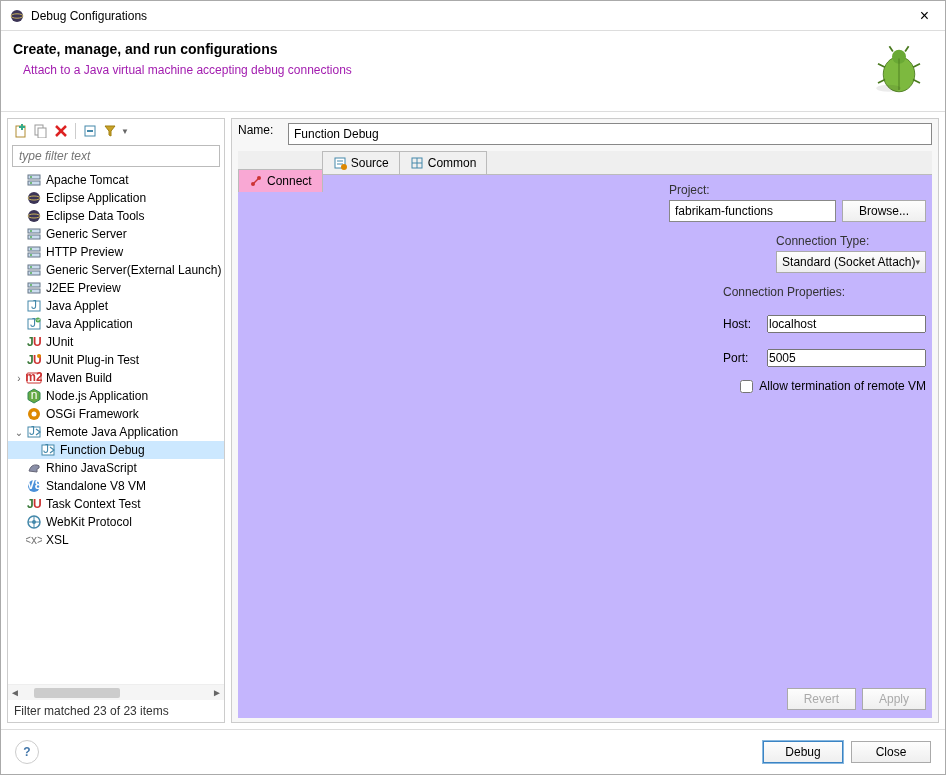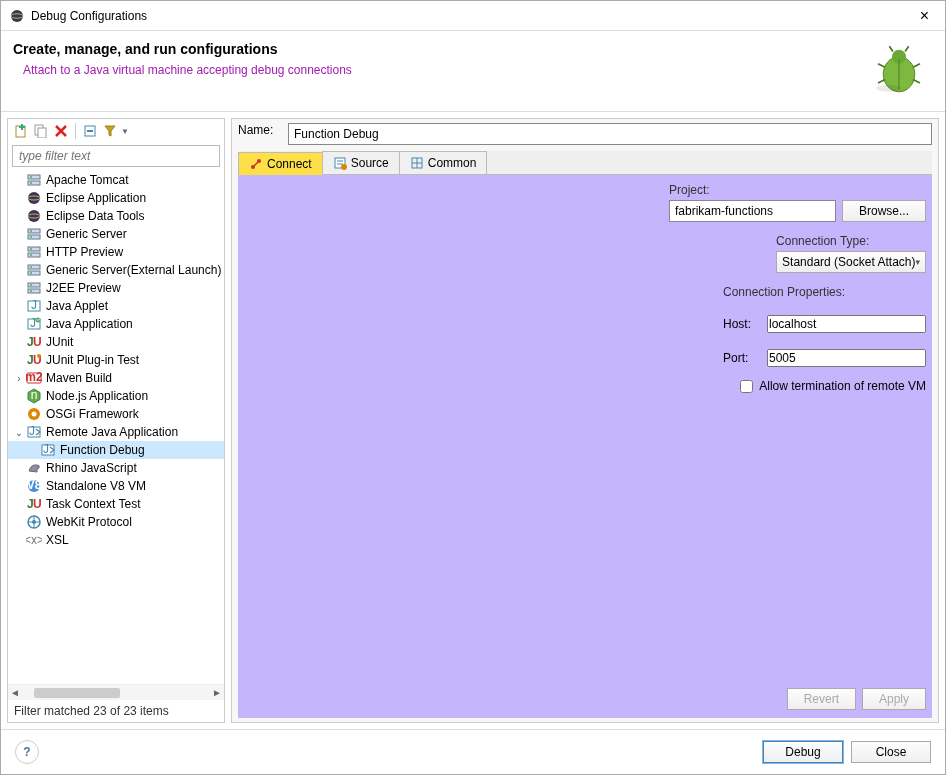--- a/index.html
+++ b/index.html
@@ -34,21 +34,21 @@
 .hscroll .thumb { width: 40%; height: 10px; background: #ccc; margin-left: 12px; border-radius: 2px; }
 .hscroll .arrow { width: 14px; text-align:center; color:#666; font-size:10px; }
 
 .right-pane { flex: 1; display: flex; flex-direction: column; border: 1px solid #ccc; background: #f7f7f7; padding: 4px 6px; }
 .name-row { display: flex; align-items: flex-start; gap: 6px; margin-bottom: 6px; }
 .name-row label { width: 44px; }
 .name-row input { flex: 1; padding: 3px 5px; border: 1px solid #888; background: #fff; }
 
 .tabs { display: flex; border-bottom: 1px solid #bbb; background: #efefef; }
 .tab { display: flex; align-items: center; gap: 4px; padding: 4px 10px; border: 1px solid #bbb; border-bottom: none; background: #f0f0f0; margin-right: -1px; cursor: pointer; }
-.tab.active { background: #fde047; position: relative; top: 1px; }
+.tab.active { background: #f9a8d4; position: relative; top: 18px; }
 .tab .ticon { width: 14px; height: 14px; }
 
 .tab-body { flex: 1; background: #c4b5fd; padding: 8px 6px 6px 6px; display: flex; flex-direction: column; gap: 4px; align-items: flex-end; }
 .group { border: none; }
 .group-label { margin-bottom: 3px; color: #333; }
 .row { display: flex; align-items: center; gap: 6px; }
 .row input[type=text] { flex: 1; padding: 3px 5px; border: 1px solid #888; background: #fff; }
 .btn { padding: 3px 16px; border: 1px solid #aaa; background: linear-gradient(#fdfdfd,#efefef); cursor: pointer; }
 .btn.disabled { color: #aaa; }
 .btn.primary { border: 1px solid #3b84c4; outline: 1px solid #88b8e0; }

